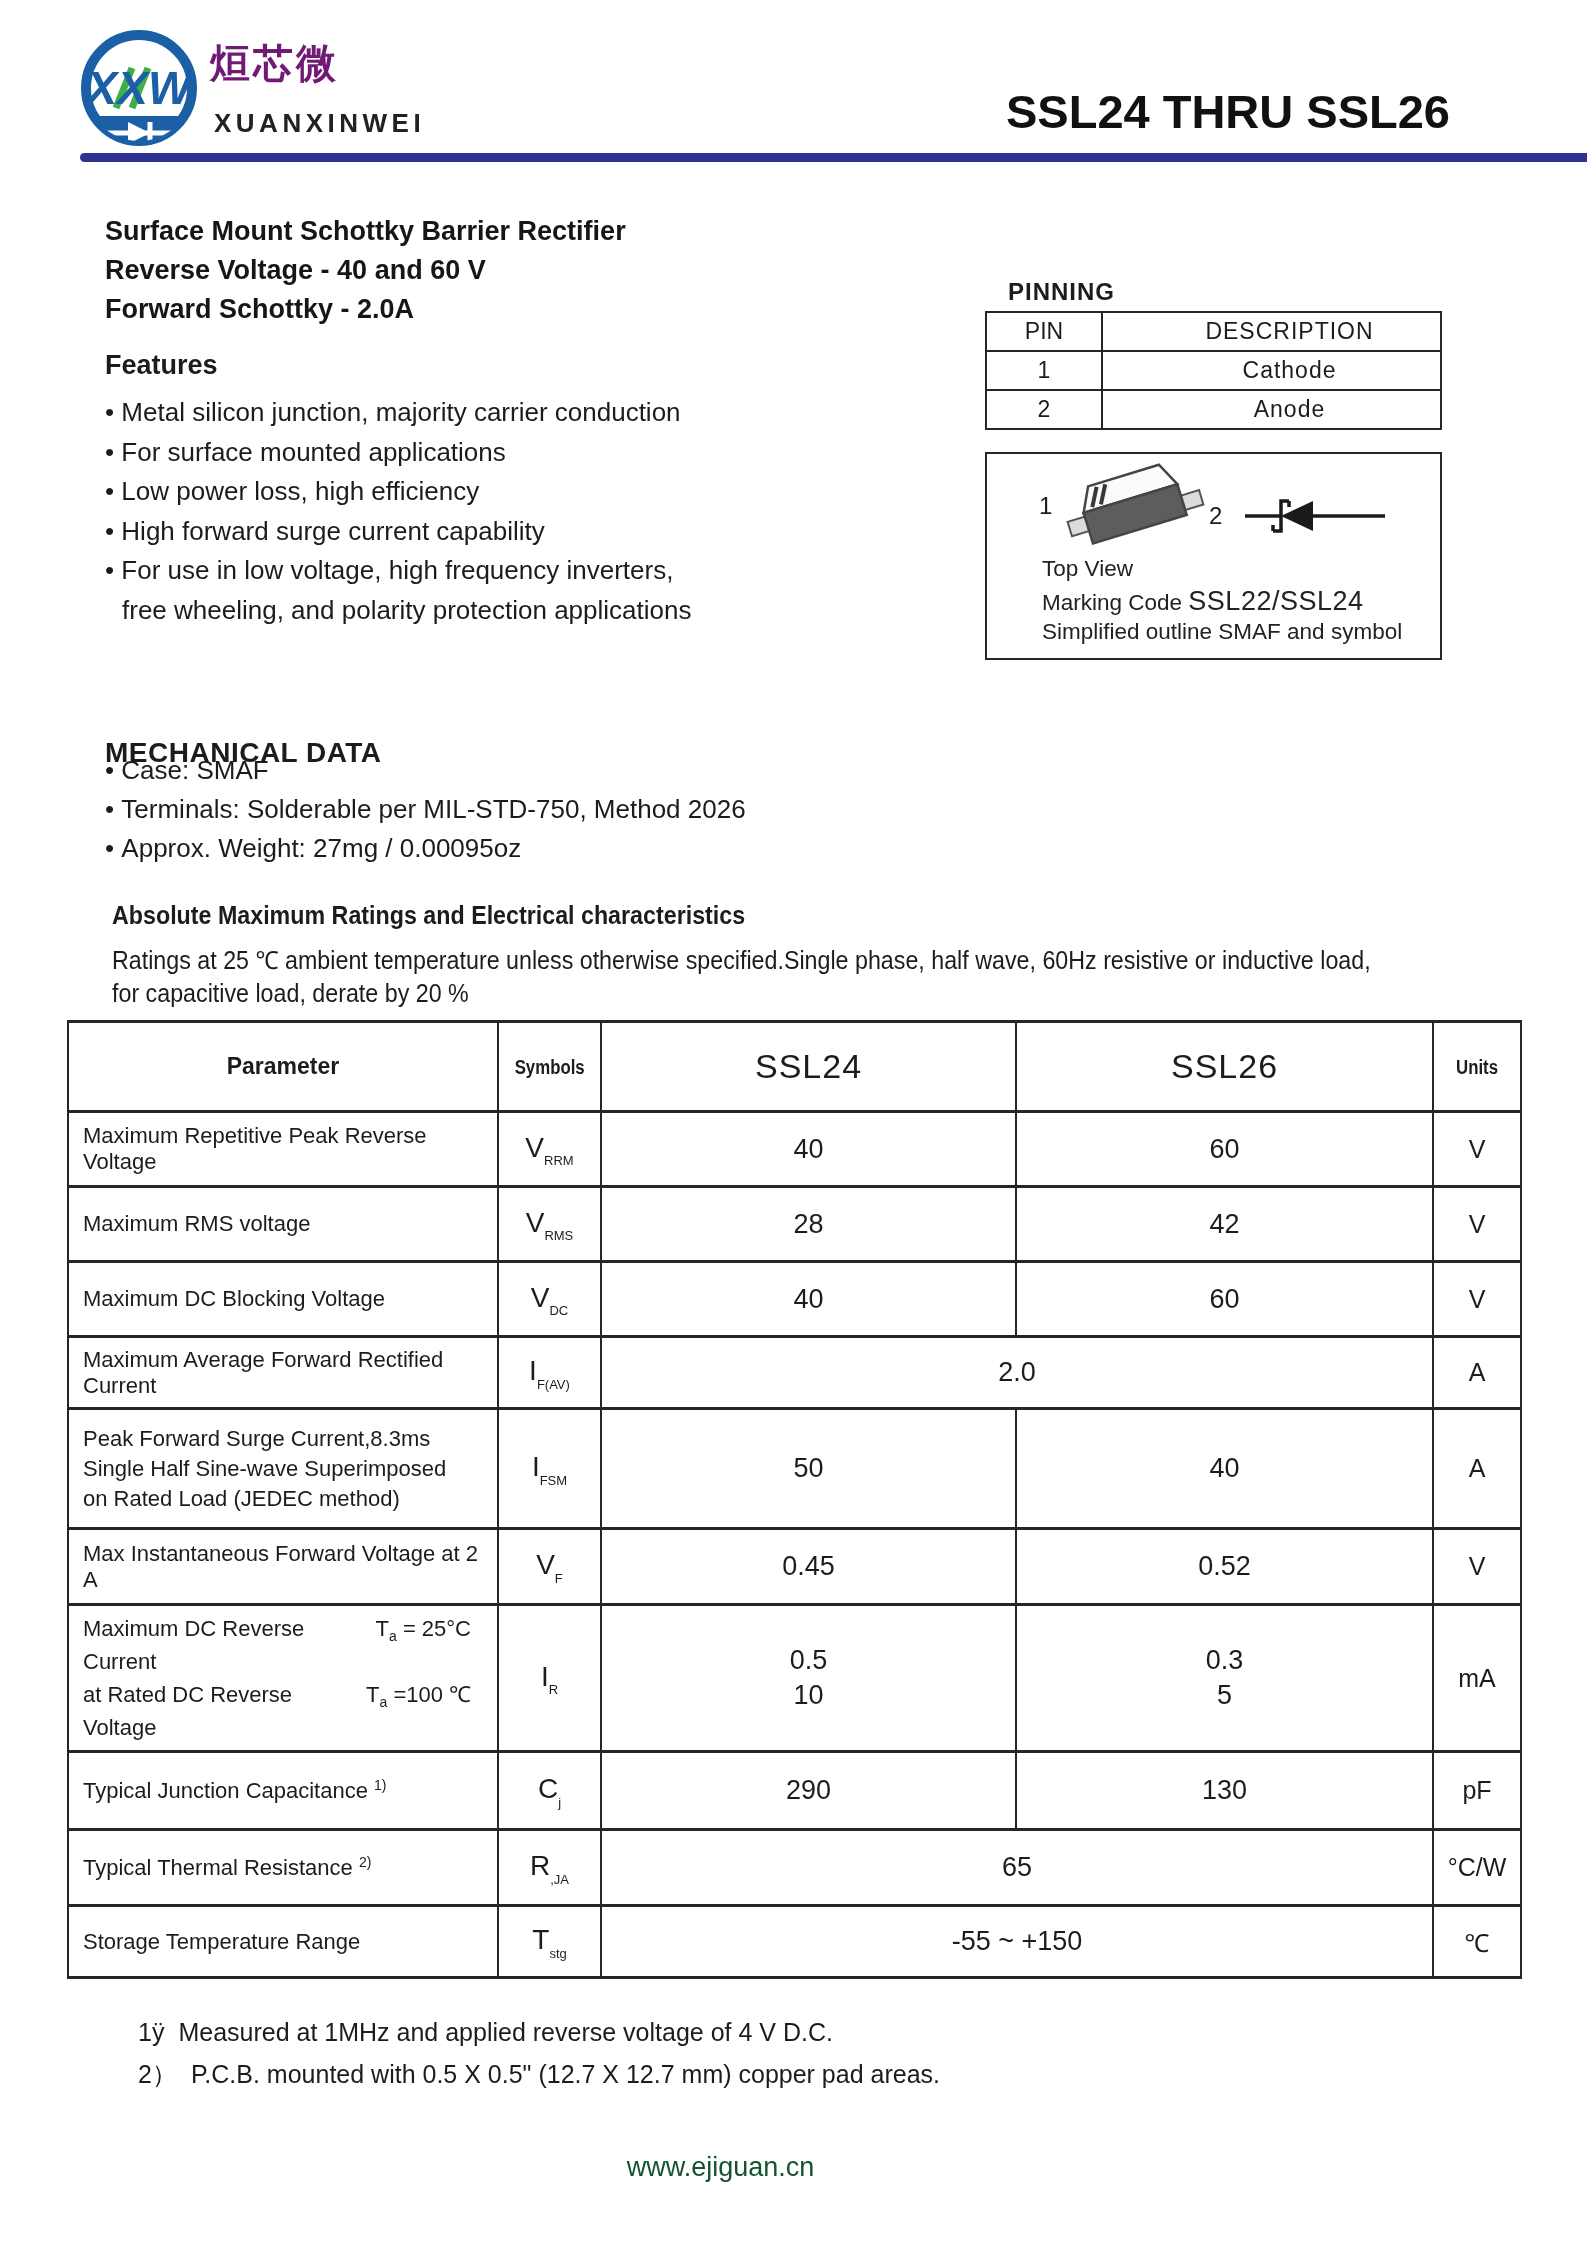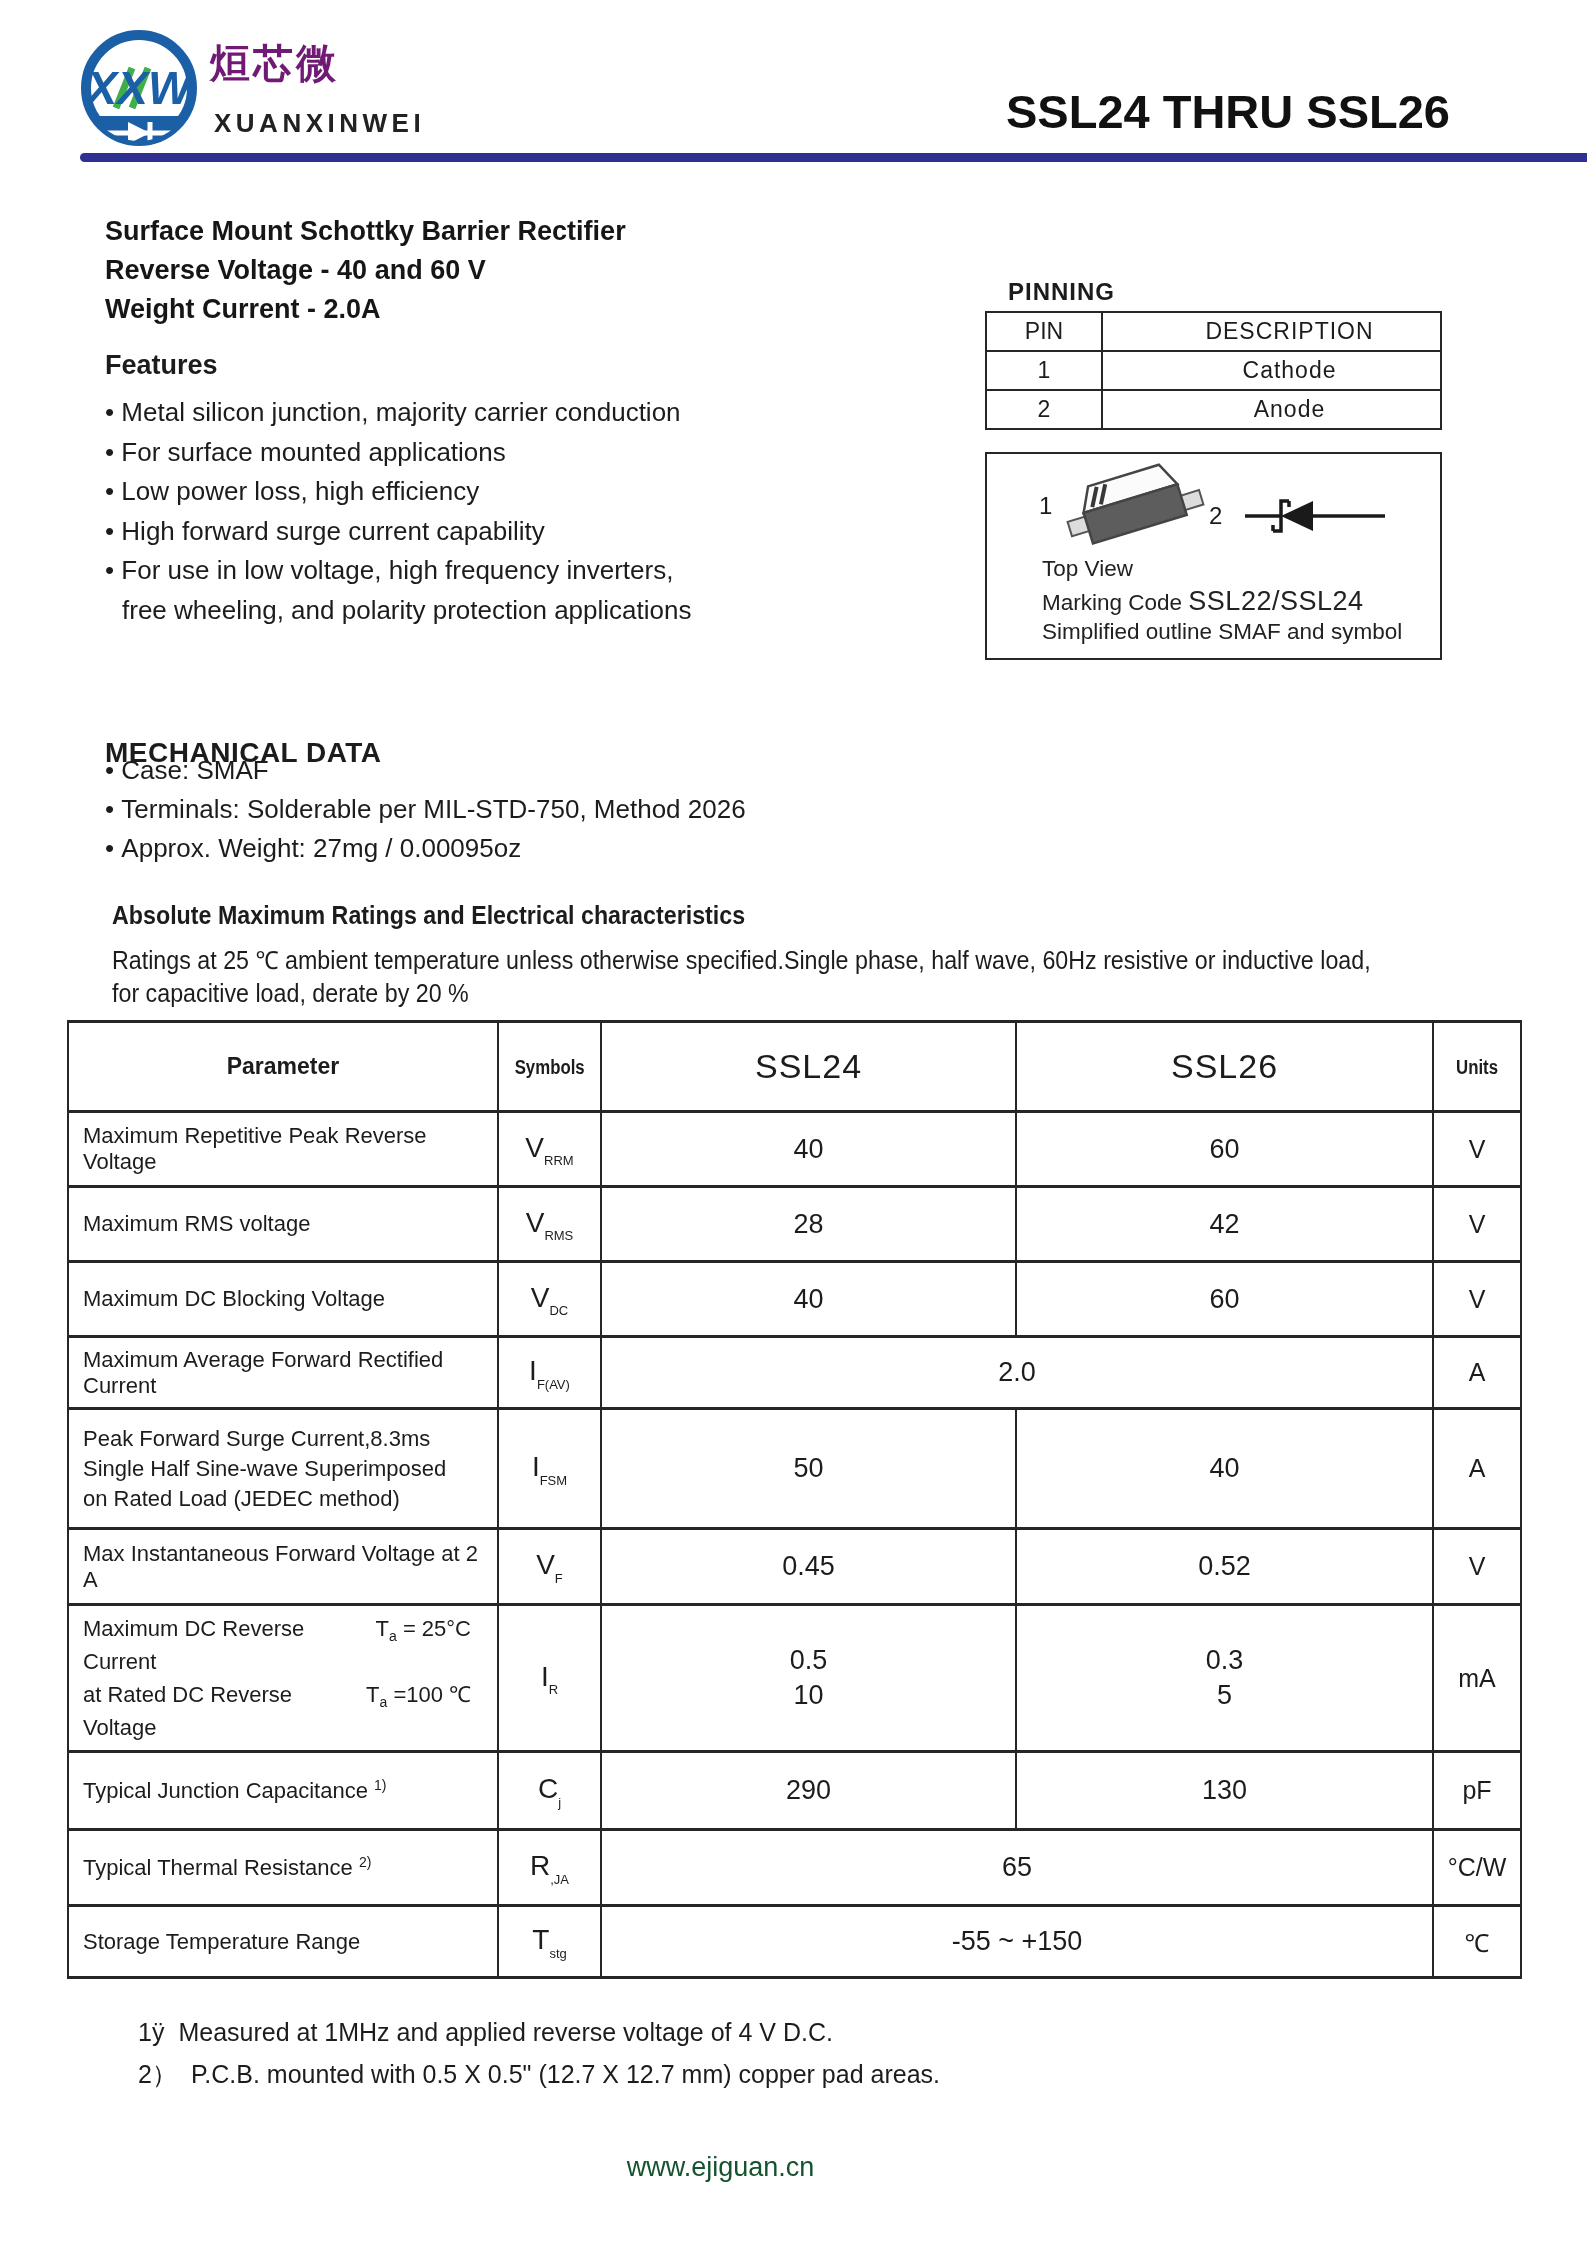--- a/index.html
+++ b/index.html
@@ -100,21 +100,21 @@
     </g>
   </svg>
   <div class="abs" id="brand-cn">烜芯微</div>
   <div class="abs" id="brand-en">XUANXINWEI</div>
   <div class="abs" id="doc-title">SSL24 THRU SSL26</div>
   <div class="abs" id="header-rule" style="background:#2e3192;"></div>
 
   <div class="abs" id="summary">
     <div>Surface Mount Schottky Barrier Rectifier</div>
     <div>Reverse Voltage - 40 and 60 V</div>
-    <div>Weight Current - 2.0A</div>
+    <div>Forward Schottky - 2.0A</div>
   </div>
 
   <div class="abs" id="features-h">Features</div>
   <div class="abs" id="features">
     <div class="bullet-line">Metal silicon junction, majority carrier conduction</div>
     <div class="bullet-line">For surface mounted applications</div>
     <div class="bullet-line">Low power loss, high efficiency</div>
     <div class="bullet-line">High forward surge current capability</div>
     <div class="bullet-line">For use in low voltage, high frequency inverters,</div>
     <div class="cont-line">free wheeling, and polarity protection applications</div>

